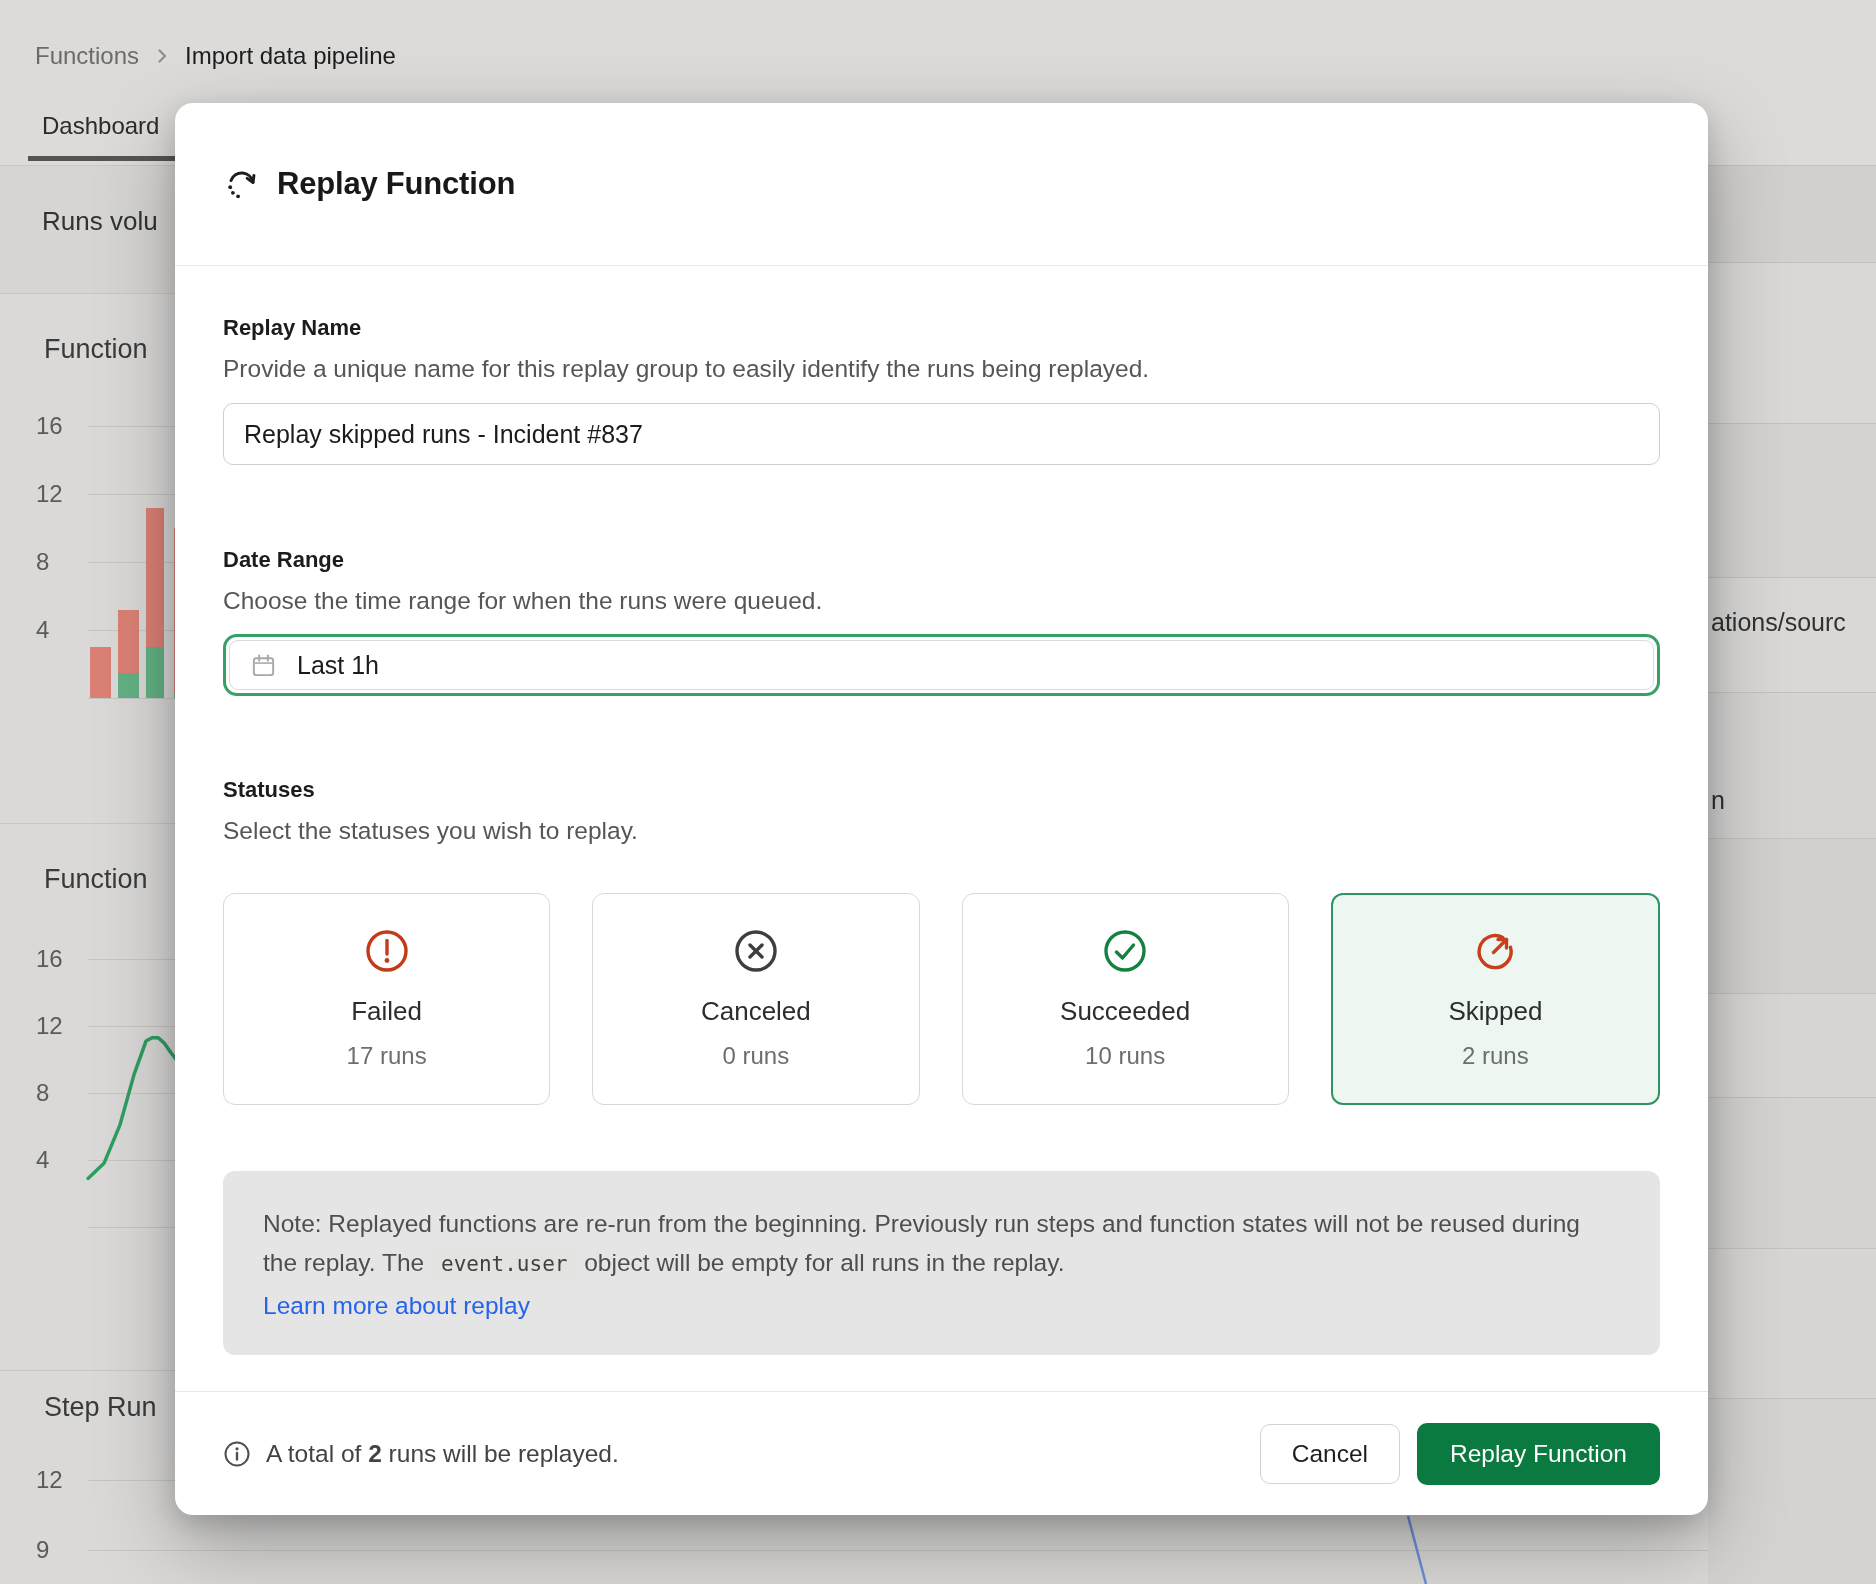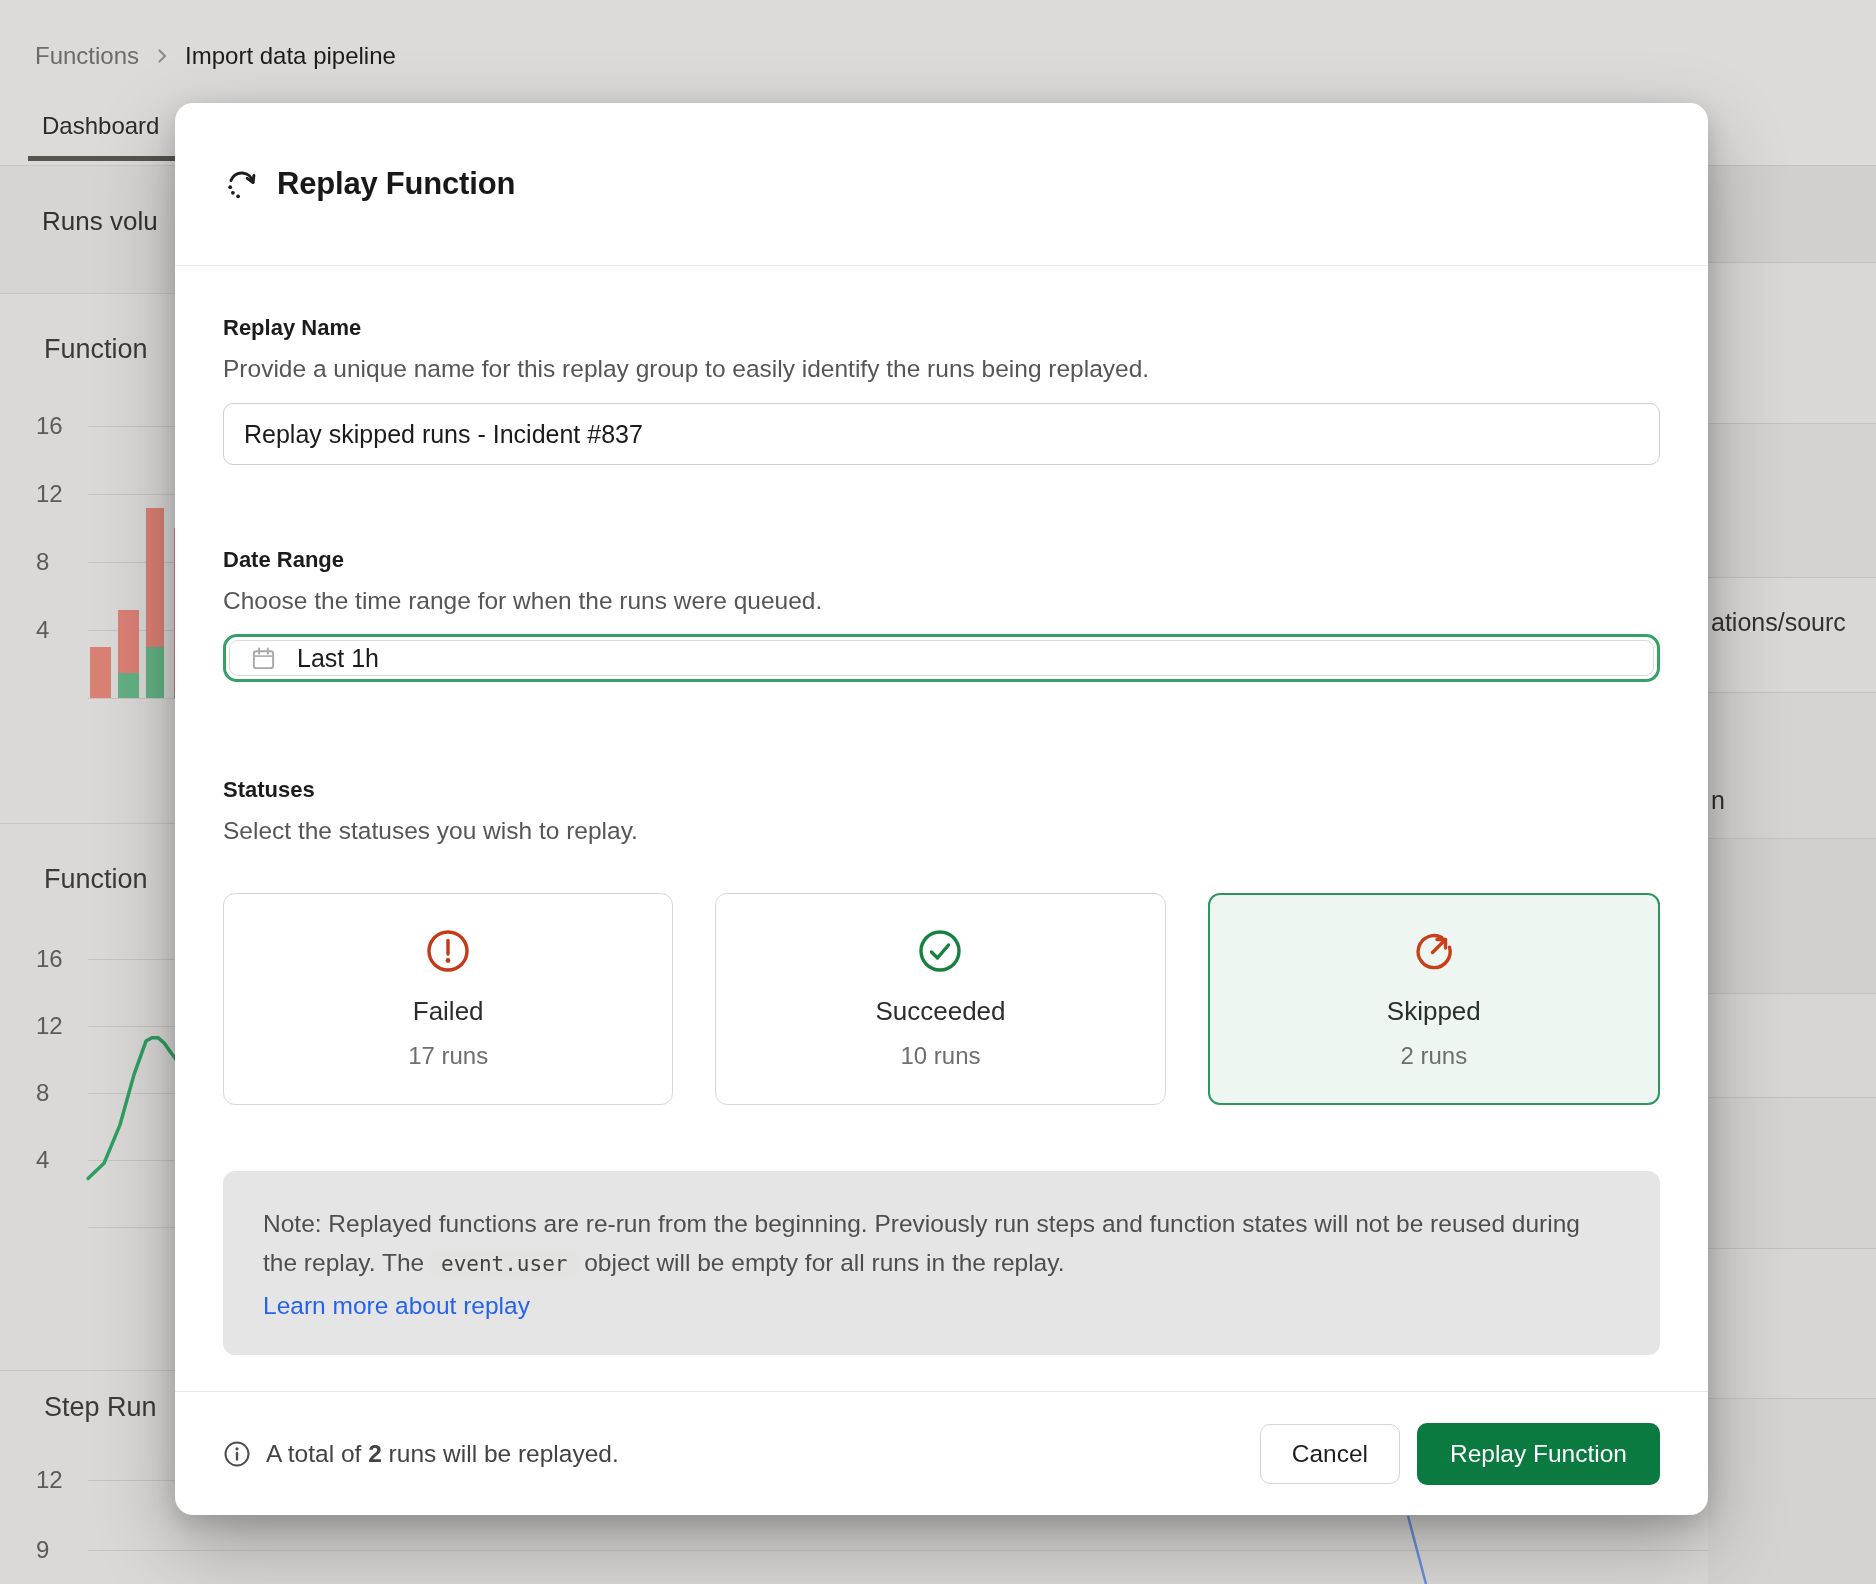--- a/index.html
+++ b/index.html
@@ -35,21 +35,21 @@
   .modal{left:175px;top:103px;width:1533px;height:1412px;background:#ffffff;border-radius:18px;
     box-shadow:0 30px 80px rgba(0,0,0,.28),0 8px 24px rgba(0,0,0,.15);}
   .m-header{position:absolute;left:0;top:0;right:0;height:163px;border-bottom:1px solid #eaeae9;
     display:flex;align-items:center;padding-left:48px;gap:18px;box-sizing:border-box;}
   .m-title{font-size:31px;font-weight:600;color:#181818;letter-spacing:-.2px;}
   .f-label{position:absolute;left:48px;font-size:22px;font-weight:700;color:#1c1c1c;}
   .f-desc{position:absolute;left:48px;font-size:24.5px;color:#565656;}
   .text-input{position:absolute;left:48px;right:48px;top:300px;height:62px;box-sizing:border-box;
     border:1.5px solid #cfcece;border-radius:10px;padding:0 20px;font-size:25px;color:#1b1b1b;
     font-family:inherit;background:#fff;outline:none;}
-  .date-select{position:absolute;left:48px;right:48px;top:531px;height:48px;box-sizing:border-box;
+  .date-select{position:absolute;left:48px;right:48px;top:531px;height:62px;box-sizing:border-box;
     border:3px solid var(--focus);border-radius:14px;padding:3px;background:#fff;cursor:pointer;}
   .date-inner{height:100%;box-sizing:border-box;border:1px solid #dadad9;border-radius:9px;
     display:flex;align-items:center;padding-left:20px;gap:20px;}
   .date-text{font-size:25px;color:#1b1b1b;}
   .cards{position:absolute;left:48px;right:48px;top:790px;height:212px;display:flex;gap:42px;}
   .card{flex:1;box-sizing:border-box;border:1.5px solid #d9d8d8;border-radius:12px;background:#fff;
     display:flex;flex-direction:column;align-items:center;justify-content:center;cursor:pointer;}
   .card.selected{border:2px solid var(--sel-border);background:var(--sel-bg);}
   .card-label{font-size:26px;color:#2d2d2d;margin-top:22px;}
   .card-count{font-size:24px;color:#6e6e6e;margin-top:15px;}
@@ -199,20 +199,29 @@
       <svg width="46" height="46" viewBox="0 0 46 46">
         <circle cx="23" cy="23" r="19" fill="none" stroke="#c23a16" stroke-width="3.4"></circle>
         <line x1="23" y1="12.5" x2="23" y2="26" stroke="#c23a16" stroke-width="3.4" stroke-linecap="round"></line>
         <circle cx="23" cy="32.5" r="2.4" fill="#c23a16"></circle>
       </svg>
       <div class="card-label">Failed</div>
       <div class="card-count">17 runs</div>
     </div>
     <div class="card">
       <svg width="46" height="46" viewBox="0 0 46 46">
+        <circle cx="23" cy="23" r="19" fill="none" stroke="#3e3e3e" stroke-width="3.4"></circle>
+        <line x1="17" y1="17" x2="29" y2="29" stroke="#3e3e3e" stroke-width="3.4" stroke-linecap="round"></line>
+        <line x1="29" y1="17" x2="17" y2="29" stroke="#3e3e3e" stroke-width="3.4" stroke-linecap="round"></line>
+      </svg>
+      <div class="card-label">Canceled</div>
+      <div class="card-count">0 runs</div>
+    </div>
+    <div class="card">
+      <svg width="46" height="46" viewBox="0 0 46 46">
         <circle cx="23" cy="23" r="19" fill="none" stroke="#15813f" stroke-width="3.4"></circle>
         <path d="M14.5 24 L20.5 30 L31.5 17" fill="none" stroke="#15813f" stroke-width="3.4" stroke-linecap="round" stroke-linejoin="round"></path>
       </svg>
       <div class="card-label">Succeeded</div>
       <div class="card-count">10 runs</div>
     </div>
     <div class="card selected">
       <svg width="46" height="46" viewBox="0 0 46 46">
         <path d="M38.5 19.2 A16 16 0 1 1 30.8 9.6" fill="none" stroke="#ca3f1b" stroke-width="3.4" stroke-linecap="round"></path>
         <path d="M26 11.5 L34.5 11.5 L34.5 20" fill="none" stroke="#ca3f1b" stroke-width="3.4" stroke-linecap="round" stroke-linejoin="round"></path>

